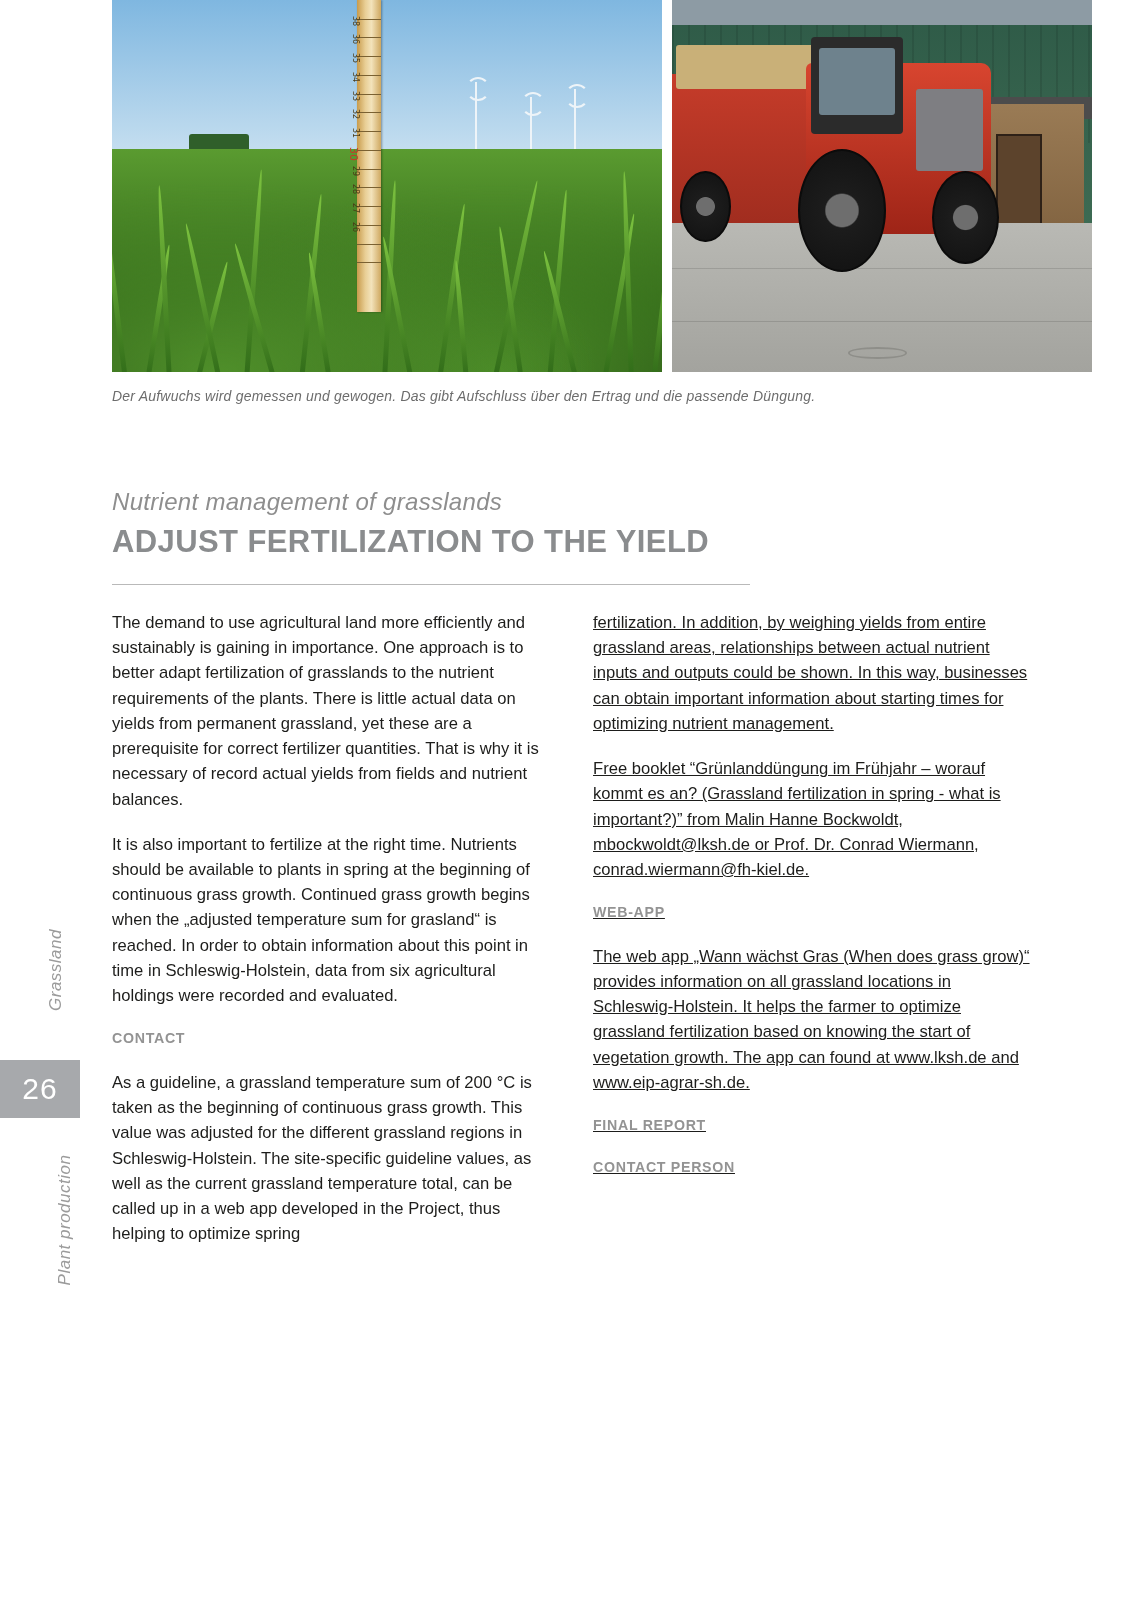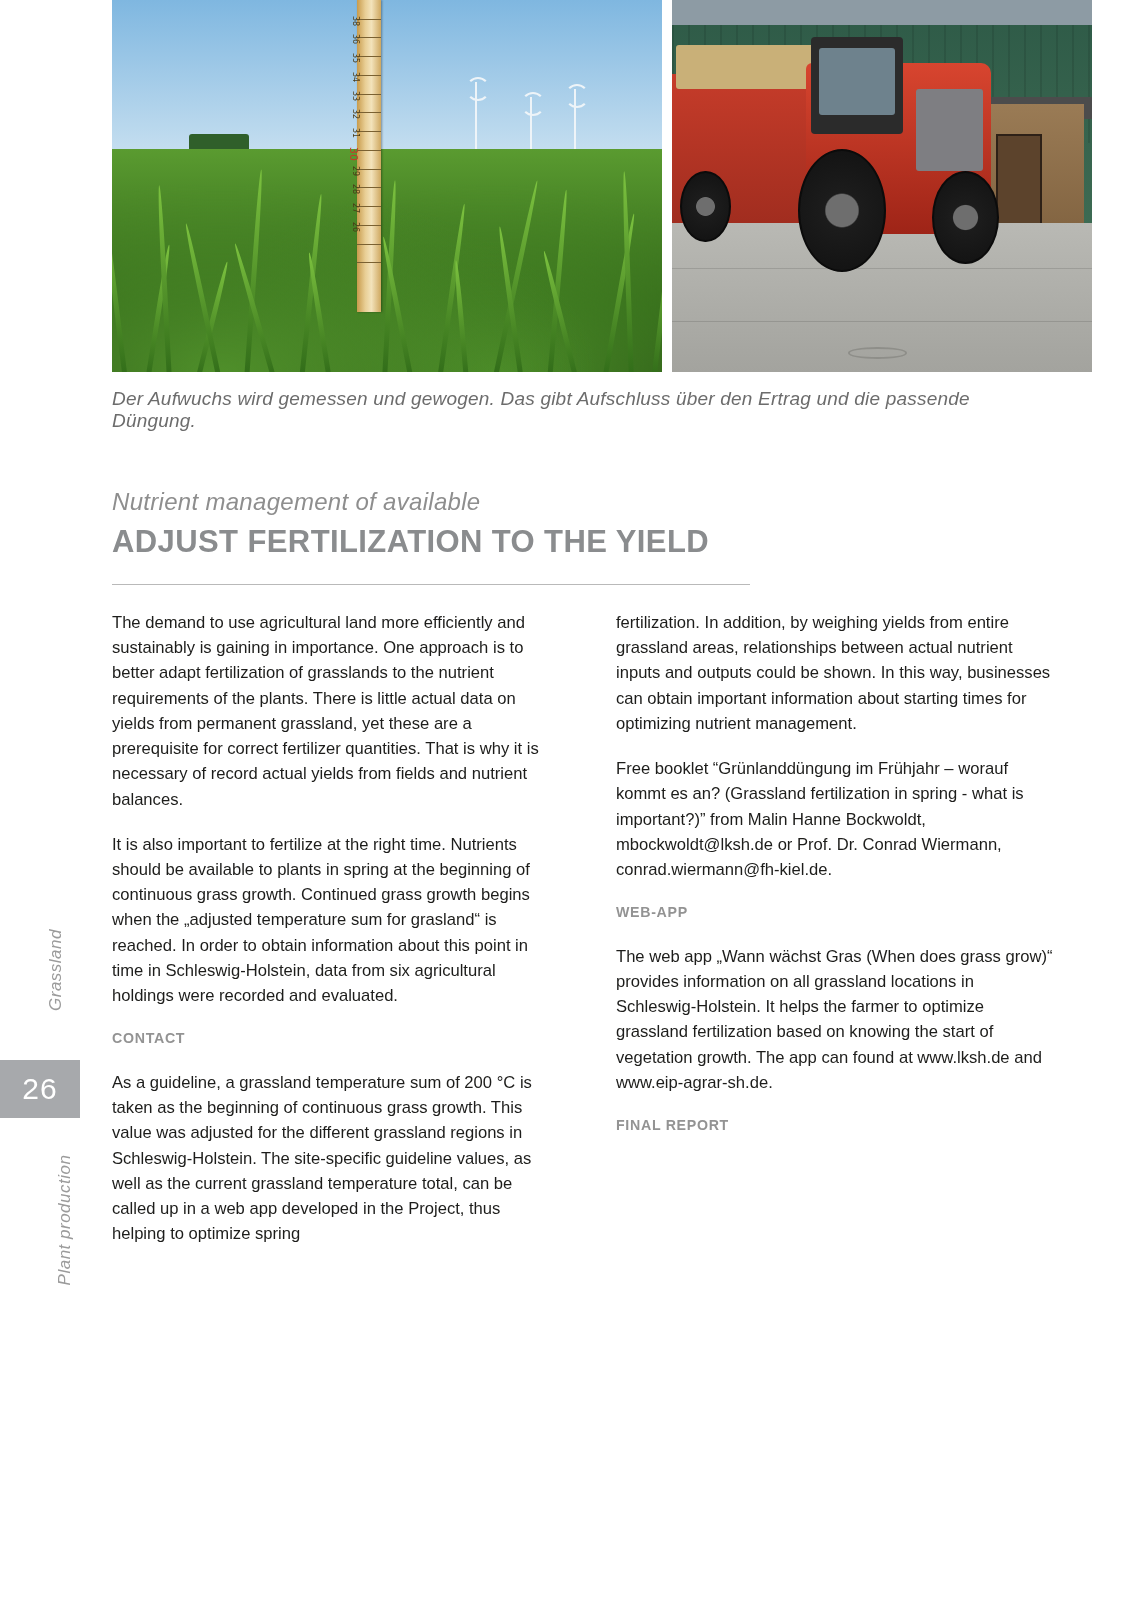--- a/index.html
+++ b/index.html
@@ -203,21 +203,21 @@
     border: 2px solid #8e8e89; border-radius: 50%;
   }
 
   
   .caption {
     position: absolute;
     left: 112px;
     top: 388px;
     width: 900px;
     font-style: italic;
-    font-size: 19px;
+    font-size: 14px;
     color: #6c6c6c;
     letter-spacing: .2px;
   }
 
   
   .kicker {
     position: absolute;
     left: 112px;
     top: 488px;
     font-size: 24px;
@@ -246,21 +246,21 @@
   
   .col {
     position: absolute;
     top: 610px;
     width: 438px;
     font-size: 16.6px;
     line-height: 1.52;
     color: #1d1d1b;
   }
   .col-left { left: 112px; }
-  .col-right { left: 616px; }
+  .col-right { left: 593px; text-decoration: underline; }
 
   .col p { margin: 0 0 20px 0; }
   .subhead {
     margin: 0 0 1px 0;
     font-size: 14.2px;
     font-weight: bold;
     letter-spacing: .7px;
     color: #939393;
   }
 </style>
@@ -360,21 +360,21 @@
     <div class="cab"></div>
     <div class="cab-glass"></div>
     <div class="wheel wheel-trailer"></div>
     <div class="wheel wheel-rear"></div>
     <div class="wheel wheel-front"></div>
   </div>
 </div>
 
 <div class="caption">Der Aufwuchs wird gemessen und gewogen. Das gibt Aufschluss über den Ertrag und die passende Düngung.</div>
 
-<div class="kicker">Nutrient management of available</div>
+<div class="kicker">Nutrient management of grasslands</div>
 <div class="headline">ADJUST FERTILIZATION TO THE YIELD</div>
 <div class="rule"></div>
 
 <div class="col col-left">
   <p>The demand to use agricultural land more efficiently and sustainably is gaining in importance. One approach is to better adapt fertilization of grasslands to the nutrient requirements of the plants. There is little actual data on yields from permanent grassland, yet these are a prerequisite for correct fertilizer quantities. That is why it is necessary of record actual yields from fields and nutrient balances.</p>
 
   <p>It is also important to fertilize at the right time. Nutrients should be available to plants in spring at the beginning of continuous grass growth. Continued grass growth begins when the „adjusted temperature sum for grasland“ is reached. In order to obtain information about this point in time in Schleswig-Holstein, data from six agricultural holdings were recorded and evaluated.</p>
 
   <p class="subhead">CONTACT</p>
   <p>As a guideline, a grassland temperature sum of 200 °C is taken as the beginning of continuous grass growth. This value was adjusted for the different grassland regions in Schleswig-Holstein. The site-specific guideline values, as well as the current grassland temperature total, can be called up in a web app developed in the Project, thus helping to optimize spring</p>
@@ -383,13 +383,14 @@
 <div class="col col-right">
   <p>fertilization. In addition, by weighing yields from entire grassland areas, relationships between actual nutrient inputs and outputs could be shown. In this way, businesses can obtain important information about starting times for optimizing nutrient management.</p>
 
   <p>Free booklet “Grünlanddüngung im Frühjahr – worauf kommt es an? (Grassland fertilization in spring - what is important?)” from Malin Hanne Bockwoldt, mbockwoldt@lksh.de or Prof. Dr. Conrad Wiermann, conrad.wiermann@fh-kiel.de.</p>
 
   <p class="subhead">WEB-APP</p>
   <p>The web app „Wann wächst Gras (When does grass grow)“ provides information on all grassland locations in Schleswig-Holstein. It helps the farmer to optimize grassland fertilization based on knowing the start of vegetation growth. The app can found at www.lksh.de and www.eip-agrar-sh.de.</p>
 
   <p class="subhead">FINAL REPORT</p>
 
+  <p class="subhead">CONTACT PERSON</p>
 </div>
 
 </body></html>

